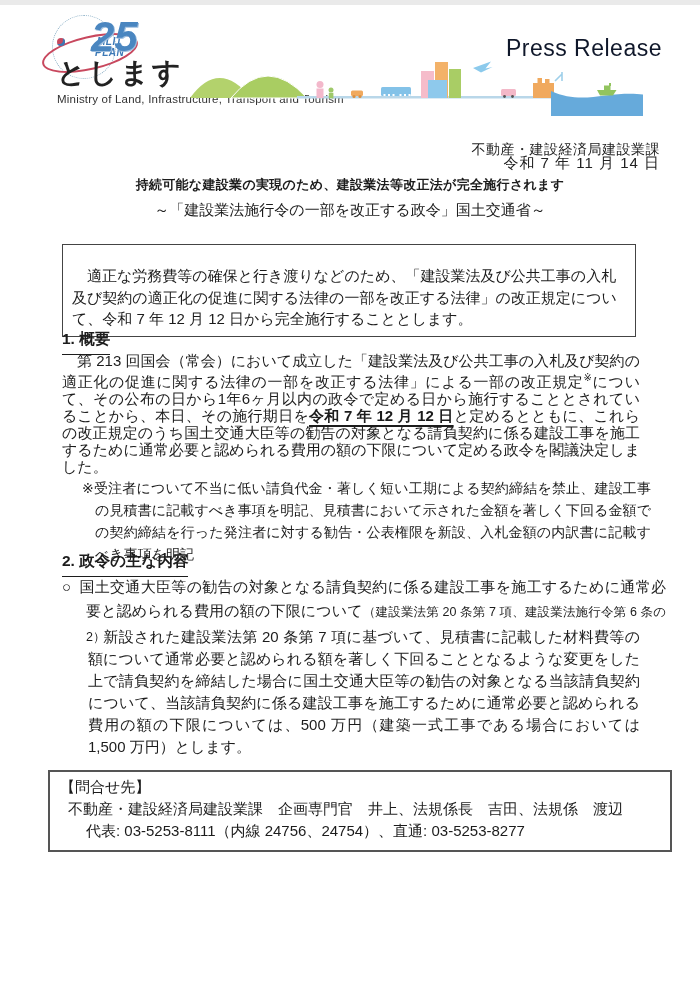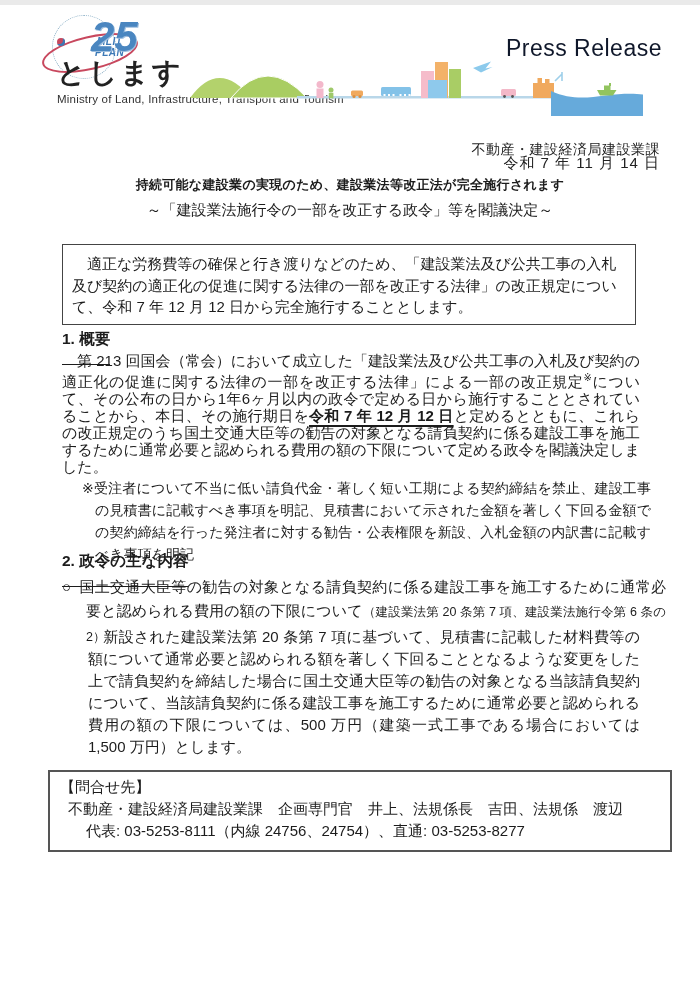--- a/index.html
+++ b/index.html
@@ -33,25 +33,25 @@
   .hdr-date{right:40px;top:126px;font-size:15px;color:#222;letter-spacing:1px;margin-top:28px;}
   .hdr-dept{right:40px;top:141px;font-size:14px;color:#222;letter-spacing:.5px;}
 
   
   .title-main{left:0;top:176px;width:700px;text-align:center;font-size:13px;
     font-weight:700;letter-spacing:.3px;}
   .title-sub{left:0;top:201px;width:700px;text-align:center;font-size:15px;}
 
   
   .summary-box{left:62px;top:244px;width:574px;border:1.5px solid #444;
-    box-sizing:border-box;padding:8px 9px 6px 9px;font-size:15px;line-height:21.5px;}
+    box-sizing:border-box;padding:20px 9px 6px 9px;font-size:15px;line-height:21.5px;}
 
   
   .sec-heading{font-size:15.5px;font-weight:700;}
-  .sec-heading .hl{display:inline-block;border-bottom:1.5px solid #1c1c1c;padding-bottom:14px;}
+  .sec-heading .hl{display:inline-block;border-bottom:1.5px solid #1c1c1c;padding-bottom:4px;}
   .sec1-h{left:62px;top:329px;}
   .sec1-p{left:62px;top:352px;width:578px;font-size:15px;line-height:17px;text-align:justify;}
   .sec1-p sup{font-size:10px;}
   .u-bold{font-weight:700;text-decoration:underline;text-decoration-thickness:1.5px;text-underline-offset:4px;}
   .sec1-note{left:82px;top:477px;width:556px;font-size:14px;line-height:22px;
     padding-left:13px;text-indent:-13px;text-align:justify;}
   .sec2-h{left:62px;top:551px;}
   .sec2-bullet{left:62px;top:575px;width:580px;font-size:15px;line-height:24px;
     padding-left:24px;text-indent:-24px;text-align:justify;}
   .sec2-bullet .marker{margin-right:8px;}
@@ -127,21 +127,21 @@
     <path d="M412 36 l3 5.5 h13 l3.5 -5.5 Z" fill="#92c45e"></path>
     <rect x="419" y="31.5" width="6.5" height="4.5" fill="#92c45e"></rect>
     <rect x="424" y="29" width="2" height="3" fill="#92c45e"></rect>
   </g>
 </svg>
 
 <div class="abs hdr-date">令和 7 年 11 月 14 日</div>
 <div class="abs hdr-dept">不動産・建設経済局建設業課</div>
 
 <div class="abs title-main">持続可能な建設業の実現のため、建設業法等改正法が完全施行されます</div>
-<div class="abs title-sub">～「建設業法施行令の一部を改正する政令」等を閣議決定～</div>
+<div class="abs title-sub">～「建設業法施行令の一部を改正する政令」国土交通省～</div>
 
 <div class="abs summary-box">
   <span>　適正な労務費等の確保と行き渡りなどのため、「建設業法及び公共工事の入札及び契約の適正化の促進に関する法律の一部を改正する法律」の改正規定について、令和 7 年 12 月 12 日から完全施行することとします。</span>
 </div>
 
 <div class="abs sec-heading sec1-h">
   <span class="hl">1. 概要</span>
 </div>
 <div class="abs sec1-p"><span>　第 213 回国会（常会）において成立した「建設業法及び公共工事の入札及び契約の適正化の促進に関する法律の一部を改正する法律」による一部の改正規定</span><sup>※</sup><span>について、その公布の日から1年6ヶ月以内の政令で定める日から施行することとされていることから、本日、その施行期日を</span><span class="u-bold">令和 7 年 12 月 12 日</span><span>と定めるとともに、これらの改正規定のうち国土交通大臣等の勧告の対象となる請負契約に係る建設工事を施工するために通常必要と認められる費用の額の下限について定める政令を閣議決定しました。</span></div>
 <div class="abs sec1-note">※受注者について不当に低い請負代金・著しく短い工期による契約締結を禁止、建設工事の見積書に記載すべき事項を明記、見積書において示された金額を著しく下回る金額での契約締結を行った発注者に対する勧告・公表権限を新設、入札金額の内訳書に記載すべき事項を明記</div>

